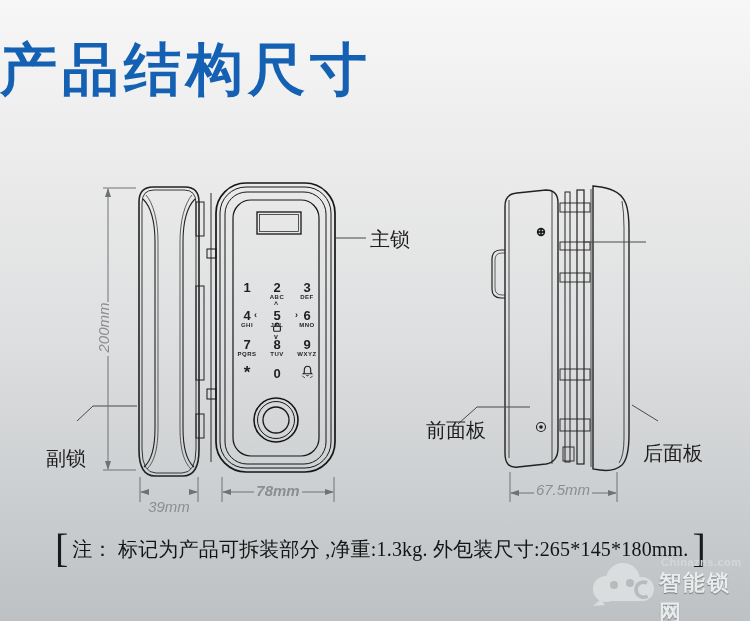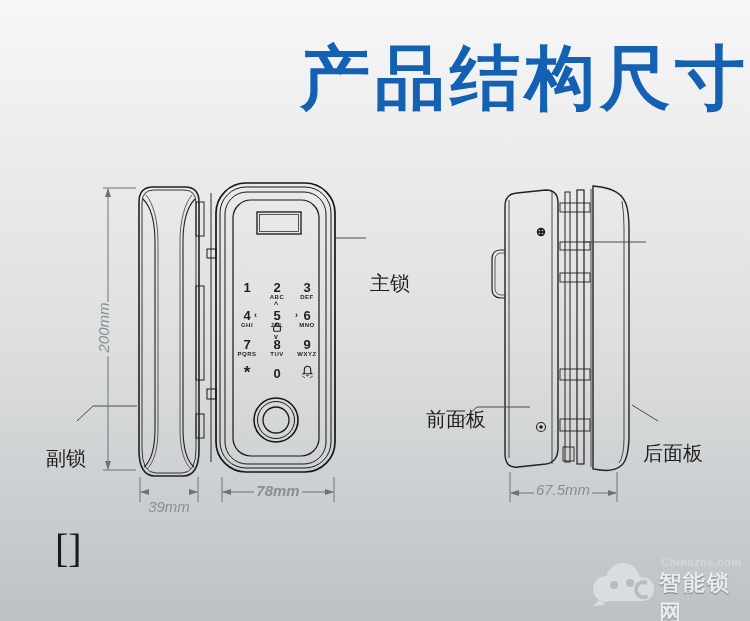--- a/index.html
+++ b/index.html
@@ -3,22 +3,22 @@
 <meta charset="utf-8">
 <style>
   html,body{margin:0;padding:0;}
   .stage{
     position:relative;width:750px;height:621px;overflow:hidden;
     background:linear-gradient(180deg,#f7f7f7 0%,#ededed 22%,#dfe0e1 52%,#cdd0d2 78%,#bdc1c3 100%);
     font-family:"Liberation Sans",sans-serif;
   }
   .abs{position:absolute;}
   .title{
-    left:0;right:0;top:32px;text-align:right;
-    font-size:70px;font-weight:600;letter-spacing:5px;
+    left:0;right:0;top:32px;text-align:left;
+    font-size:57px;font-weight:600;letter-spacing:5px;
     color:#1460b3;
     font-family:"Liberation Sans",sans-serif;
   }
   svg.lineart{position:absolute;left:0;top:0;}
   .cn-label{
     font-size:20px;color:#1d1d1d;white-space:nowrap;
     font-family:"Liberation Serif",serif;
   }
   .dim{
     font-style:italic;font-size:15px;color:#8a8e90;text-align:center;white-space:nowrap;
@@ -248,31 +248,32 @@
       </div>
 
     <svg style="position:absolute;left:71px;top:87px;" width="13" height="14" viewBox="0 0 13 14">
       <path d="M6.5,1.2 C4.4,1.2 3.3,2.9 3.3,5 L3.3,7.6 L2.2,8.8 L10.8,8.8 L9.7,7.6 L9.7,5 C9.7,2.9 8.6,1.2 6.5,1.2 Z" fill="none" stroke="#1f1f1f" stroke-width="1.1"></path>
       <path d="M5.3,10 a1.3,1.3 0 0 0 2.4,0" fill="none" stroke="#1f1f1f" stroke-width="1"></path>
       <path d="M1.3,10.8 q1.2,1.6 2.6,2" fill="none" stroke="#1f1f1f" stroke-width="0.8"></path>
       <path d="M11.7,10.8 q-1.2,1.6 -2.6,2" fill="none" stroke="#1f1f1f" stroke-width="0.8"></path>
     </svg>
   </div>
 
-  <div class="abs cn-label" style="left:370px;top:226px;margin-top:44px;">主锁</div>
+  <div class="abs cn-label" style="left:370px;top:226px;">主锁</div>
   <div class="abs cn-label" style="left:46px;top:421px;margin-top:24px;">副锁</div>
-  <div class="abs cn-label" style="left:426px;top:406px;">前面板</div>
+  <div class="abs cn-label" style="left:426px;top:417px;">前面板</div>
   <div class="abs cn-label" style="left:643px;top:428px;margin-top:12px;">后面板</div>
 
   <div class="abs dim" style="left:73px;top:319px;width:60px;transform:rotate(-90deg);">200mm</div>
   <div class="abs dim" style="left:140px;top:498px;width:58px;">39mm</div>
   <div class="abs dim" style="left:245px;top:482px;width:66px;font-weight:bold;">78mm</div>
   <div class="abs dim" style="left:530px;top:481px;width:66px;">67.5mm</div>
 
   <div class="abs note-wrap">
     <span class="note-bracket">[</span>
+    <span class="note-text">注：  标记为产品可拆装部分 ,净重:1.3kg. 外包装尺寸:265*145*180mm.</span>
     <span class="note-bracket">]</span>
   </div>
 
   <div class="abs wm-site">Chinazns.com</div>
   <div class="abs wm-name">智能锁网</div>
 
 </div>
 
 </body></html>

